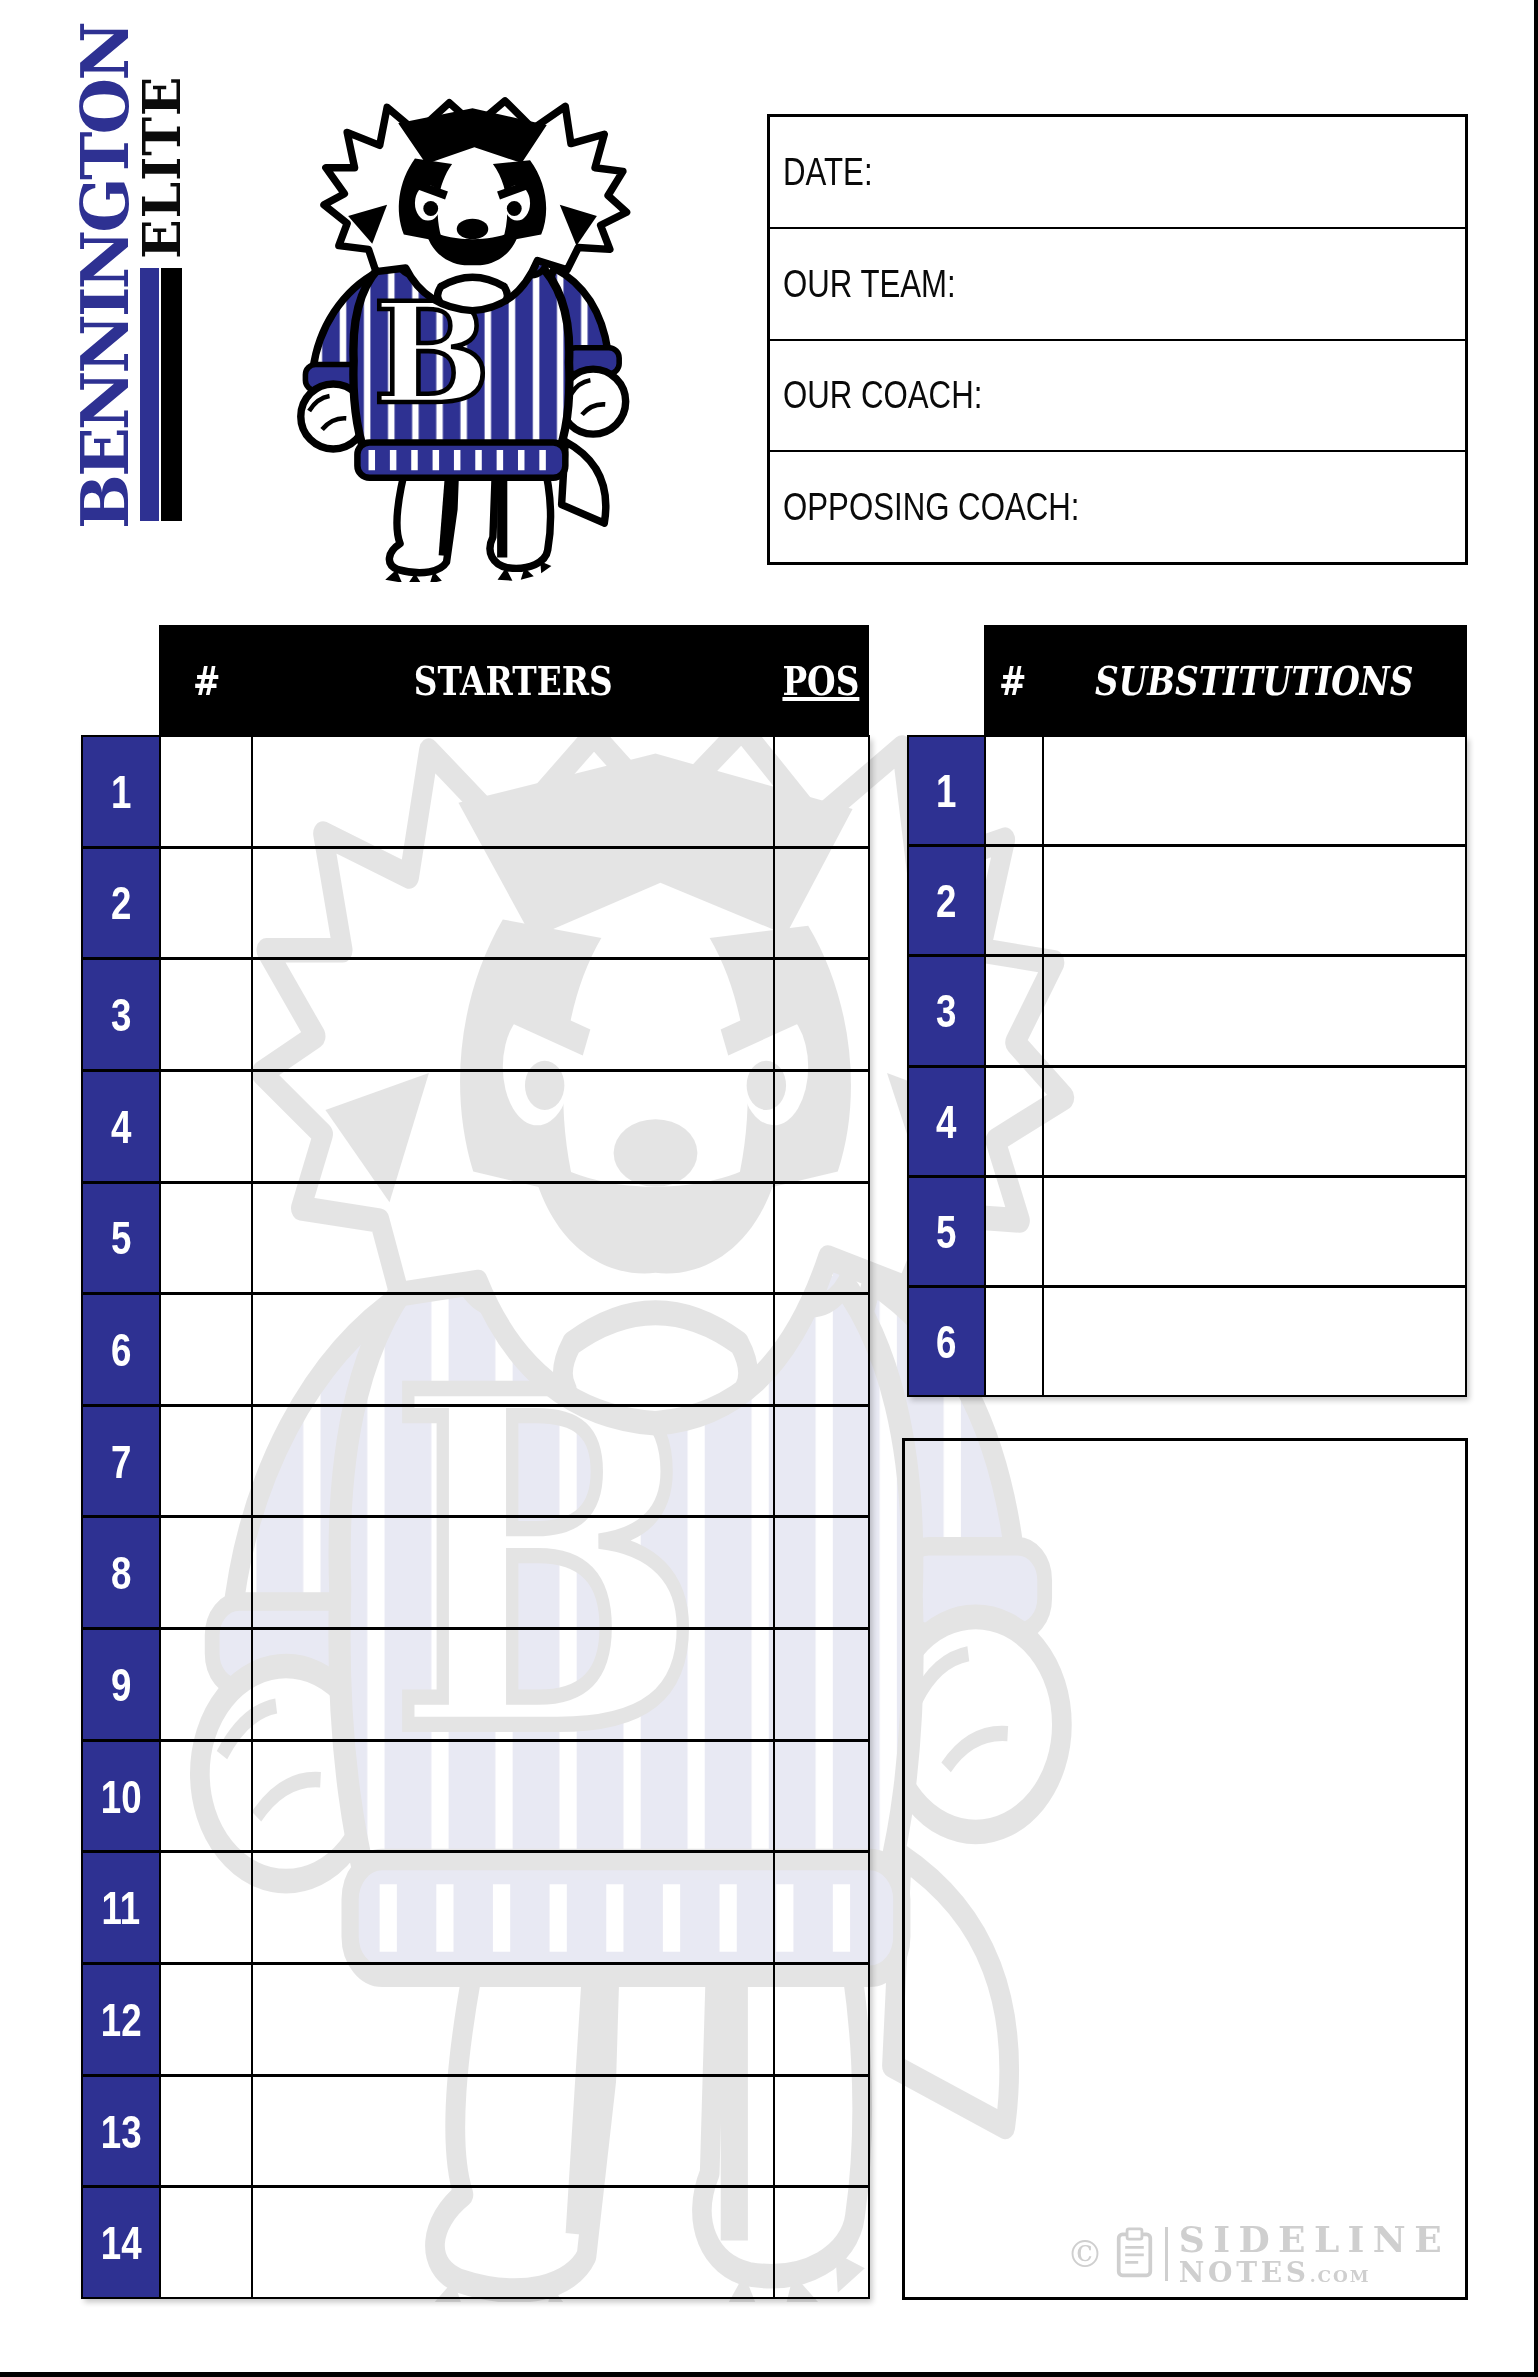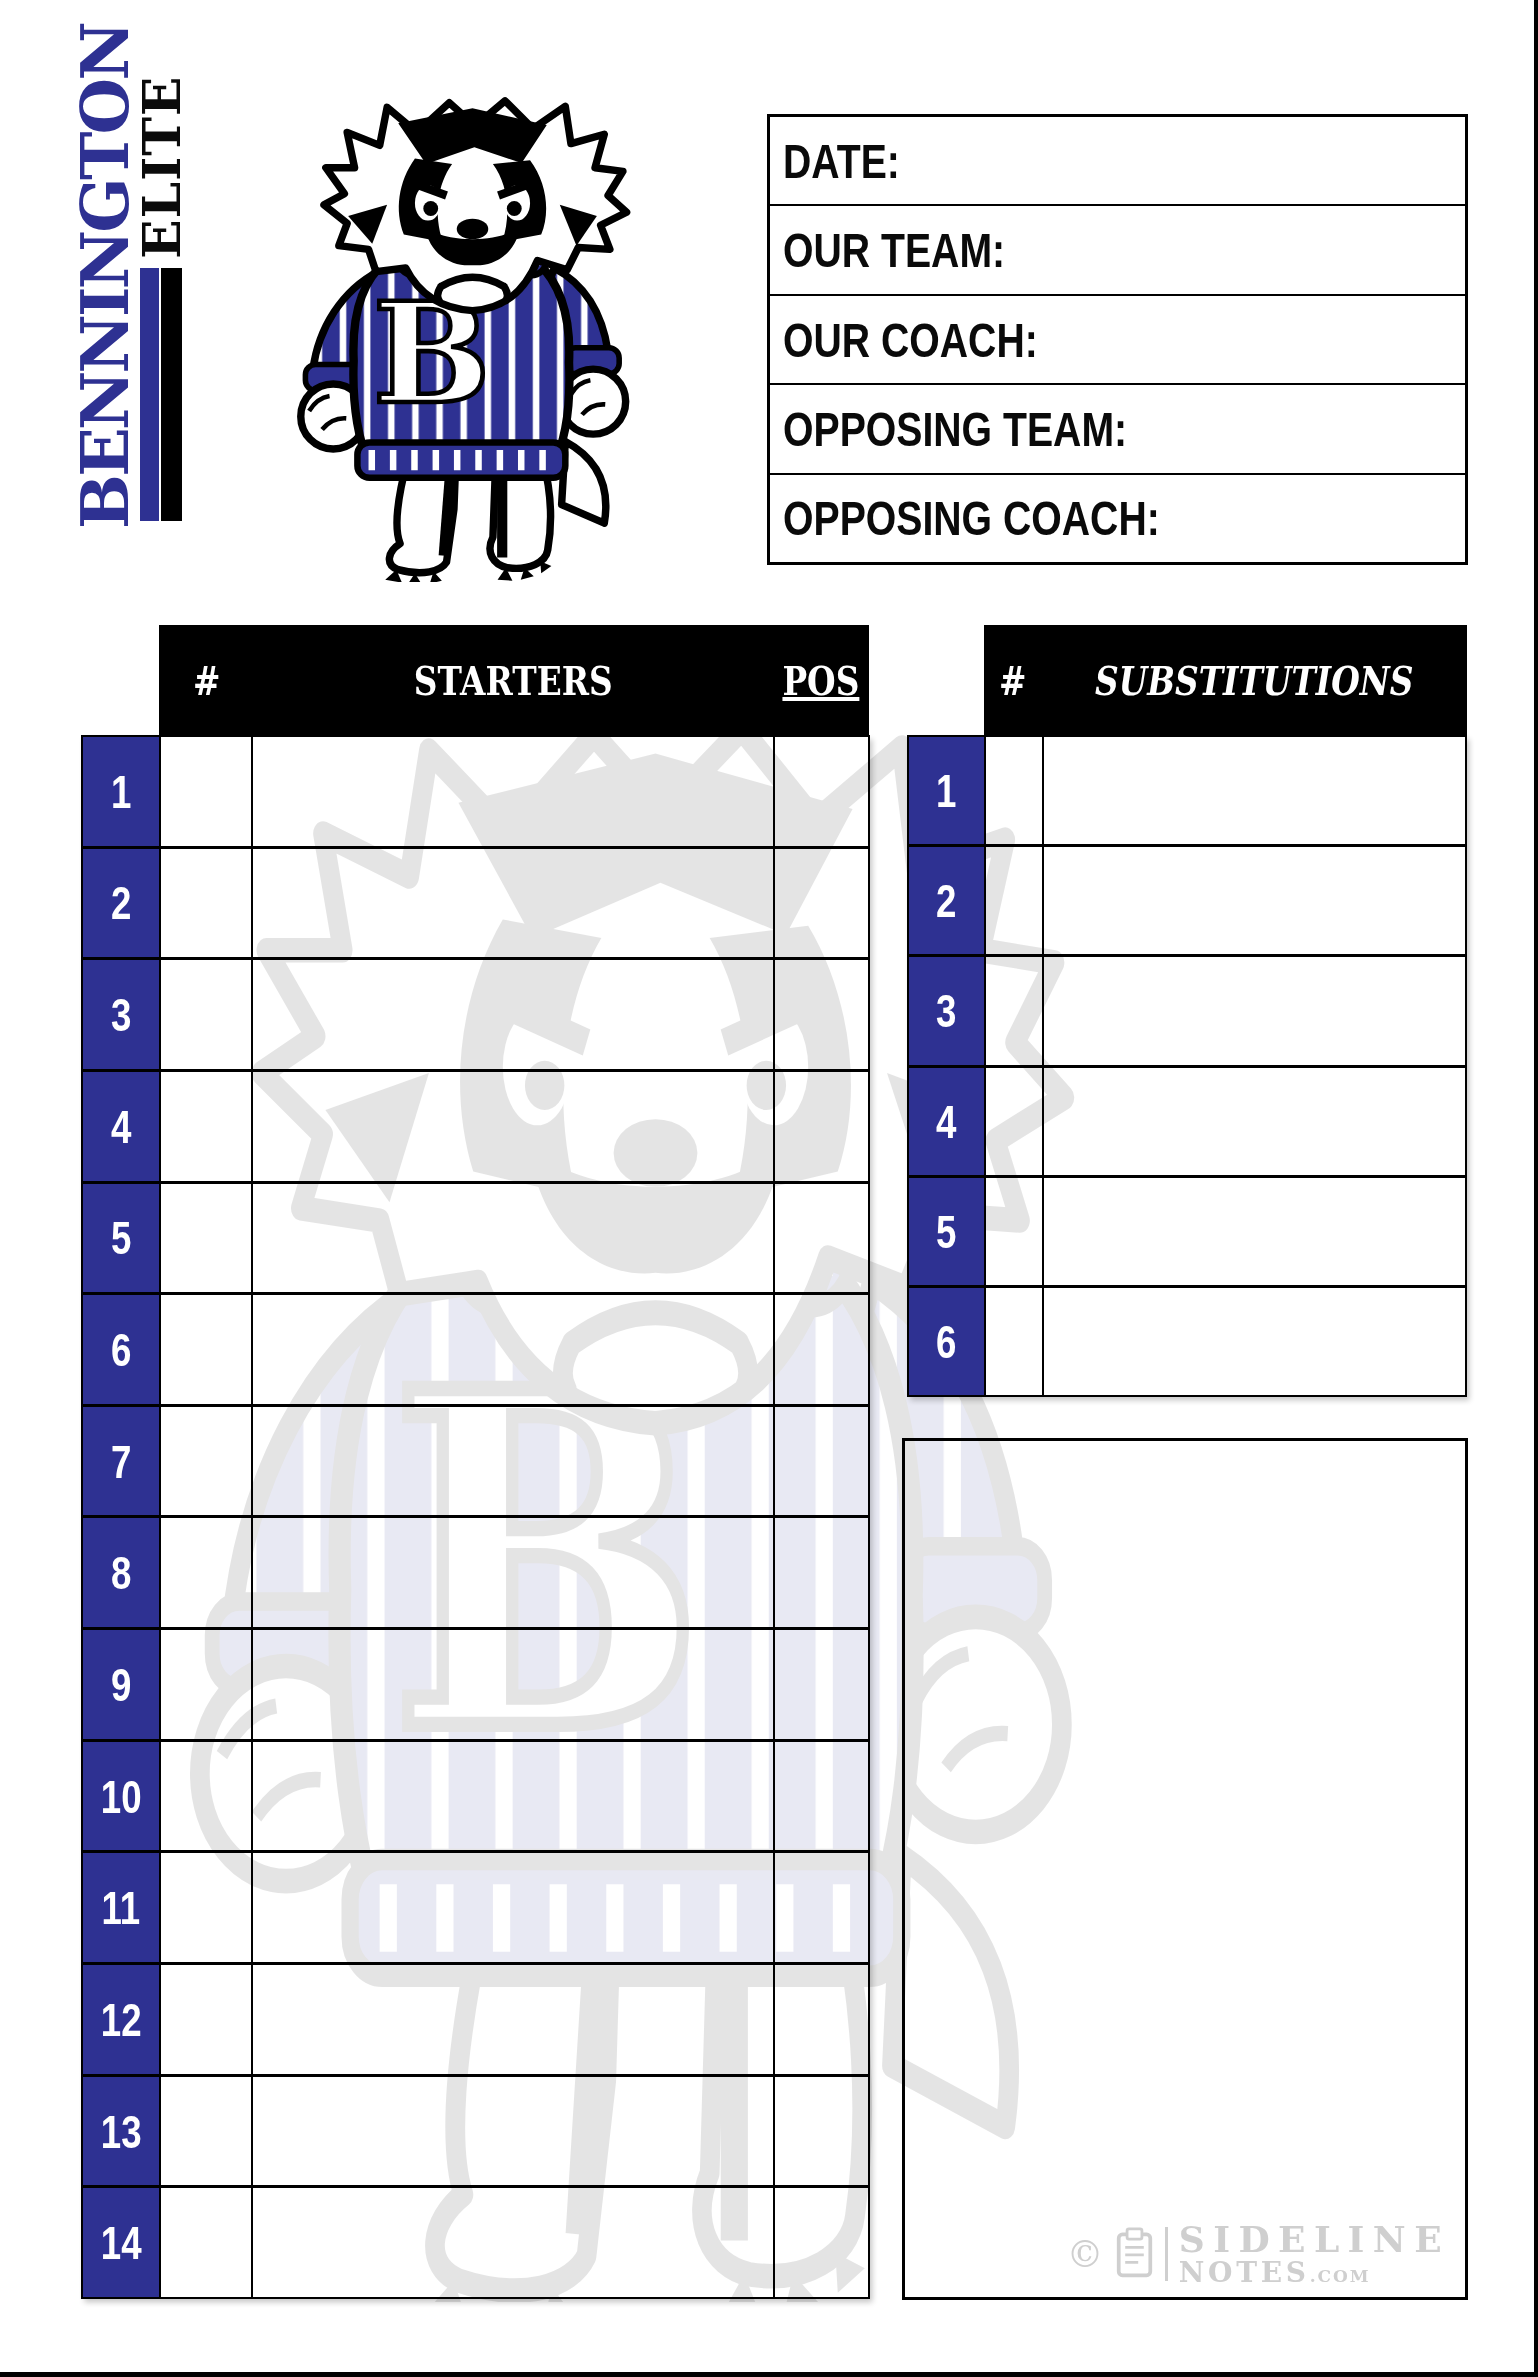--- a/index.html
+++ b/index.html
@@ -35,21 +35,21 @@
   #mascot-logo{left:259px;top:69px;width:427px;height:513px;}
   #mascot-watermark{left:89px;top:643px;width:1133px;height:1659px;opacity:.10;z-index:0;pointer-events:none;}
 
   
   #match-form{
     left:767px;top:114px;width:701px;height:451px;border:3.7px solid #000;
     display:flex;flex-direction:column;background:#fff;box-sizing:border-box;z-index:2;
   }
   .f-row{flex:1;display:flex;align-items:center;padding-left:13px;}
   .f-row + .f-row{border-top:2.8px solid #000;text-align:center;}
-  .f-label{font-weight:bold;font-size:49px;letter-spacing:0px;color:#0a0a0a;}
+  .f-label{font-weight:normal;font-size:39px;letter-spacing:0px;color:#0a0a0a;}
   .f-value{flex:1;height:100%;}
 
   
   .tbl-header{background:#000;color:#fff;display:flex;align-items:center;z-index:2;
     font-family:"DejaVu Serif",serif;font-weight:bold;font-size:40px;}
   #starters-header{left:159px;top:625px;width:710px;height:110px;}
   #subs-header{left:984px;top:625px;width:483px;height:110px;}
   .h-cell{display:flex;align-items:center;justify-content:center;}
   #starters-header .h-num{width:95px;}
   #starters-header .h-name{flex:1;}
@@ -176,24 +176,20 @@
       <div class="f-row">
         <span class="f-label"><span class="cond">OUR TEAM:</span></span>
         <span class="f-value"></span>
       </div>
 
       <div class="f-row">
         <span class="f-label"><span class="cond">OUR COACH:</span></span>
         <span class="f-value"></span>
       </div>
 
-      <div class="f-row">
-        <span class="f-label"><span class="cond">OPPOSING TEAM:</span></span>
-        <span class="f-value"></span>
-      </div>
 
       <div class="f-row">
         <span class="f-label"><span class="cond">OPPOSING COACH:</span></span>
         <span class="f-value"></span>
       </div>
     </div>
 
   <div class="abs tbl-header" id="starters-header">
     <div class="h-cell h-num">
         <span class="cond-c">#</span>

